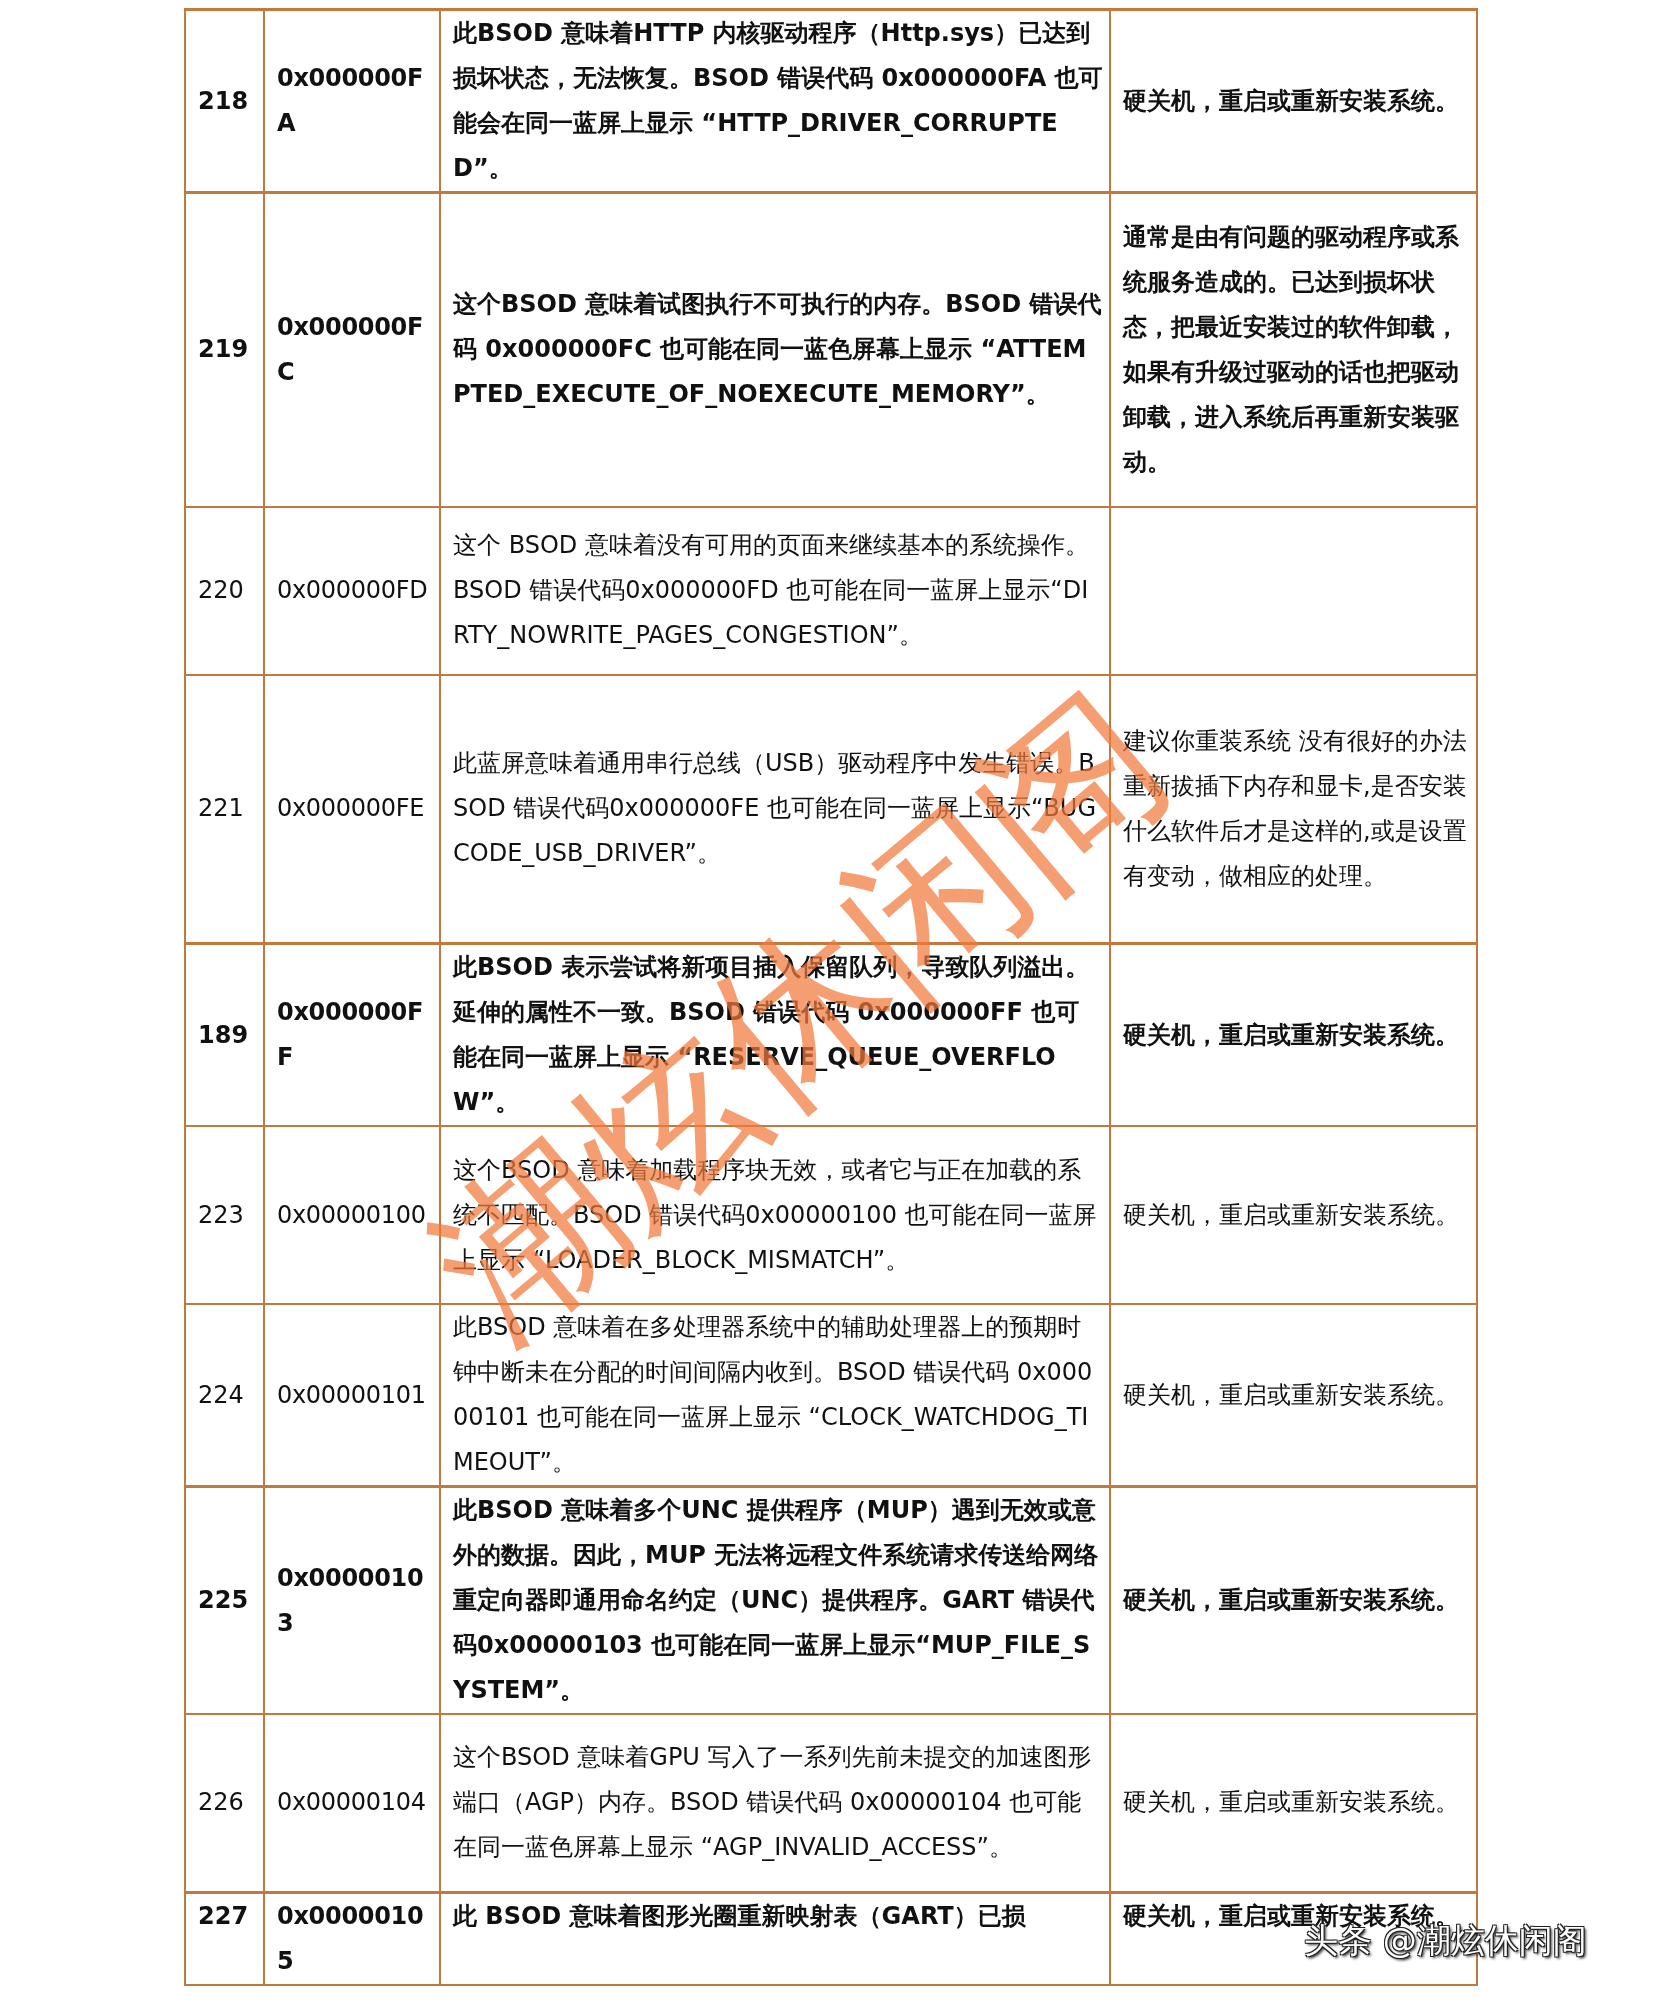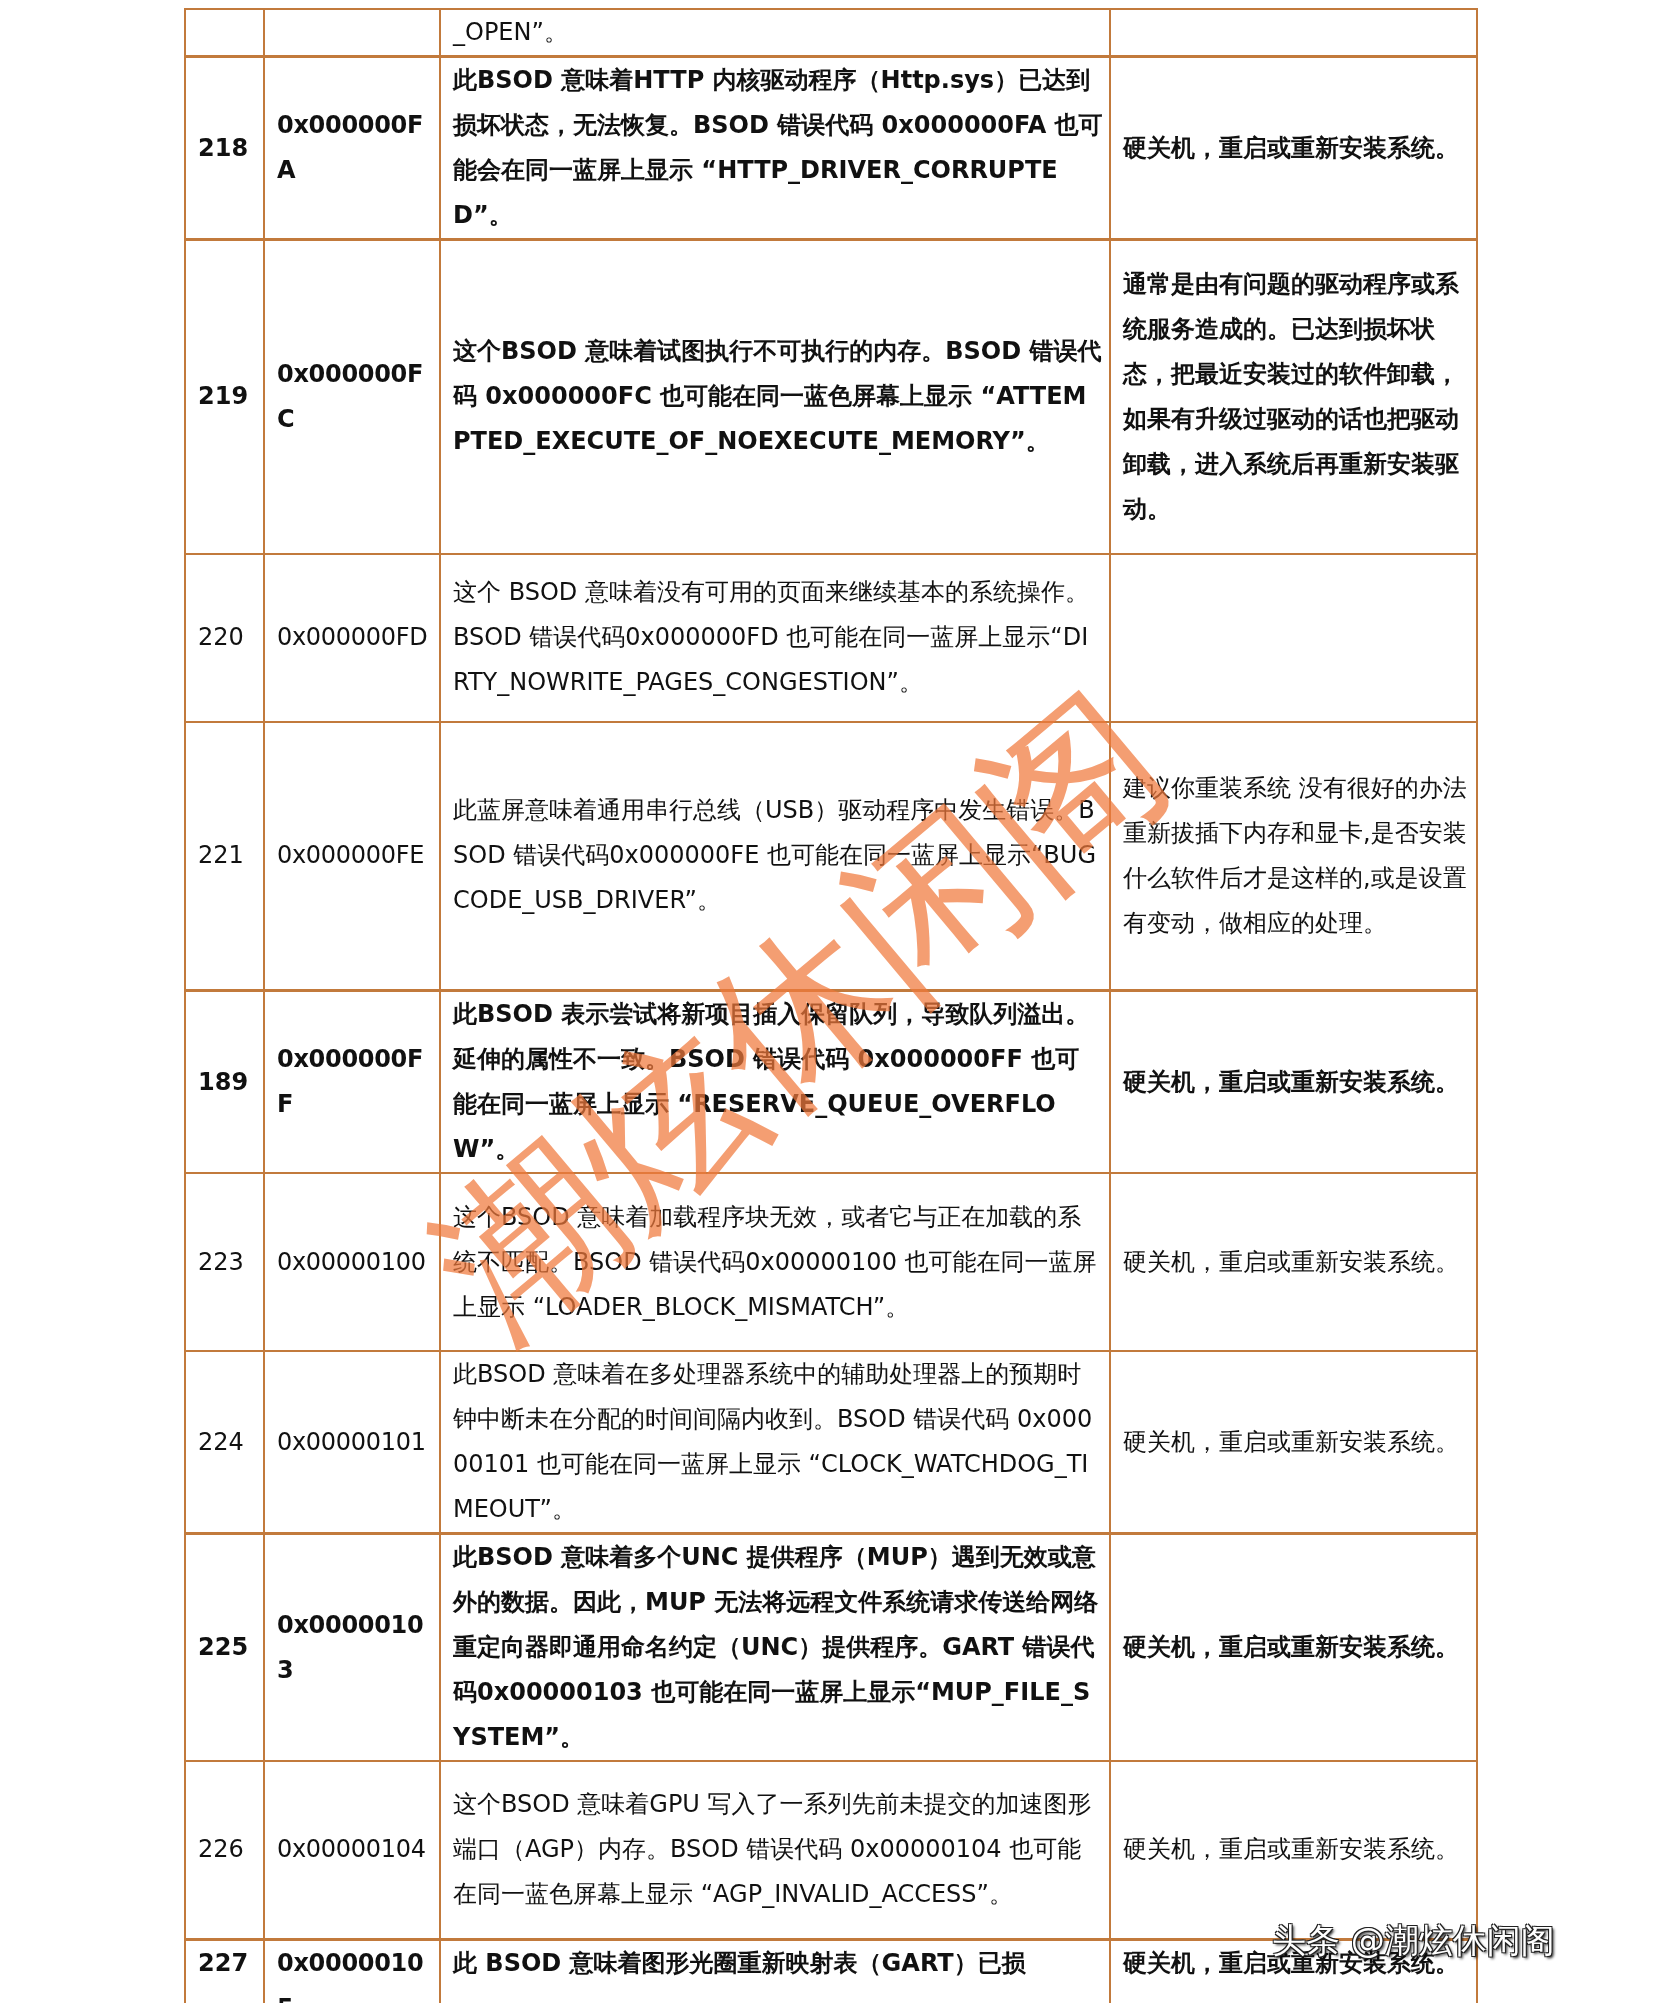--- a/index.html
+++ b/index.html
@@ -44,47 +44,41 @@
       font-size: 176px;
       line-height: 200px;
       letter-spacing: 0px;
       color: rgba(240, 120, 60, 0.72);
       text-align: center;
       white-space: nowrap;
       pointer-events: none;
       font-weight: normal;
     }
     .credit {
-      position: absolute; left: 1272px; top: 1918px;
+      position: absolute; left: 1304px; top: 1918px;
       font-family: "DejaVu Sans", "Liberation Sans", sans-serif;
       font-size: 34px;
       color: #ffffff;
       text-shadow: 1px 1px 0 #222, -1px -1px 0 #222, 1px -1px 0 #222, -1px 1px 0 #222, 2px 2px 3px #000;
       white-space: nowrap;
       pointer-events: none;
     }
   </style>
 </head>
 <body>
 
 <div class="page">
   <table class="bsod">
     <colgroup>
       <col class="c-no">
         <col class="c-code">
         <col class="c-desc">
         <col class="c-fix">
     </colgroup>
     <tbody id="table-body">
-      <tr style="height:44px">
-        <td class="num"></td>
-        <td class="code"></td>
-        <td class="desc">_OPEN”。</td>
-        <td class="fix"></td>
-      </tr>
       <tr class="row-bold" style="height:178px">
         <td class="num">218</td>
         <td class="code">0x000000FA</td>
         <td class="desc">此BSOD 意味着HTTP 内核驱动程序（Http.sys）已达到损坏状态，无法恢复。BSOD 错误代码 0x000000FA 也可能会在同一蓝屏上显示 “HTTP_DRIVER_CORRUPTED”。</td>
         <td class="fix">硬关机，重启或重新安装系统。</td>
       </tr>
       <tr class="row-bold" style="height:314px">
         <td class="num">219</td>
         <td class="code">0x000000FC</td>
         <td class="desc">这个BSOD 意味着试图执行不可执行的内存。BSOD 错误代码 0x000000FC 也可能在同一蓝色屏幕上显示 “ATTEMPTED_EXECUTE_OF_NOEXECUTE_MEMORY”。</td>

